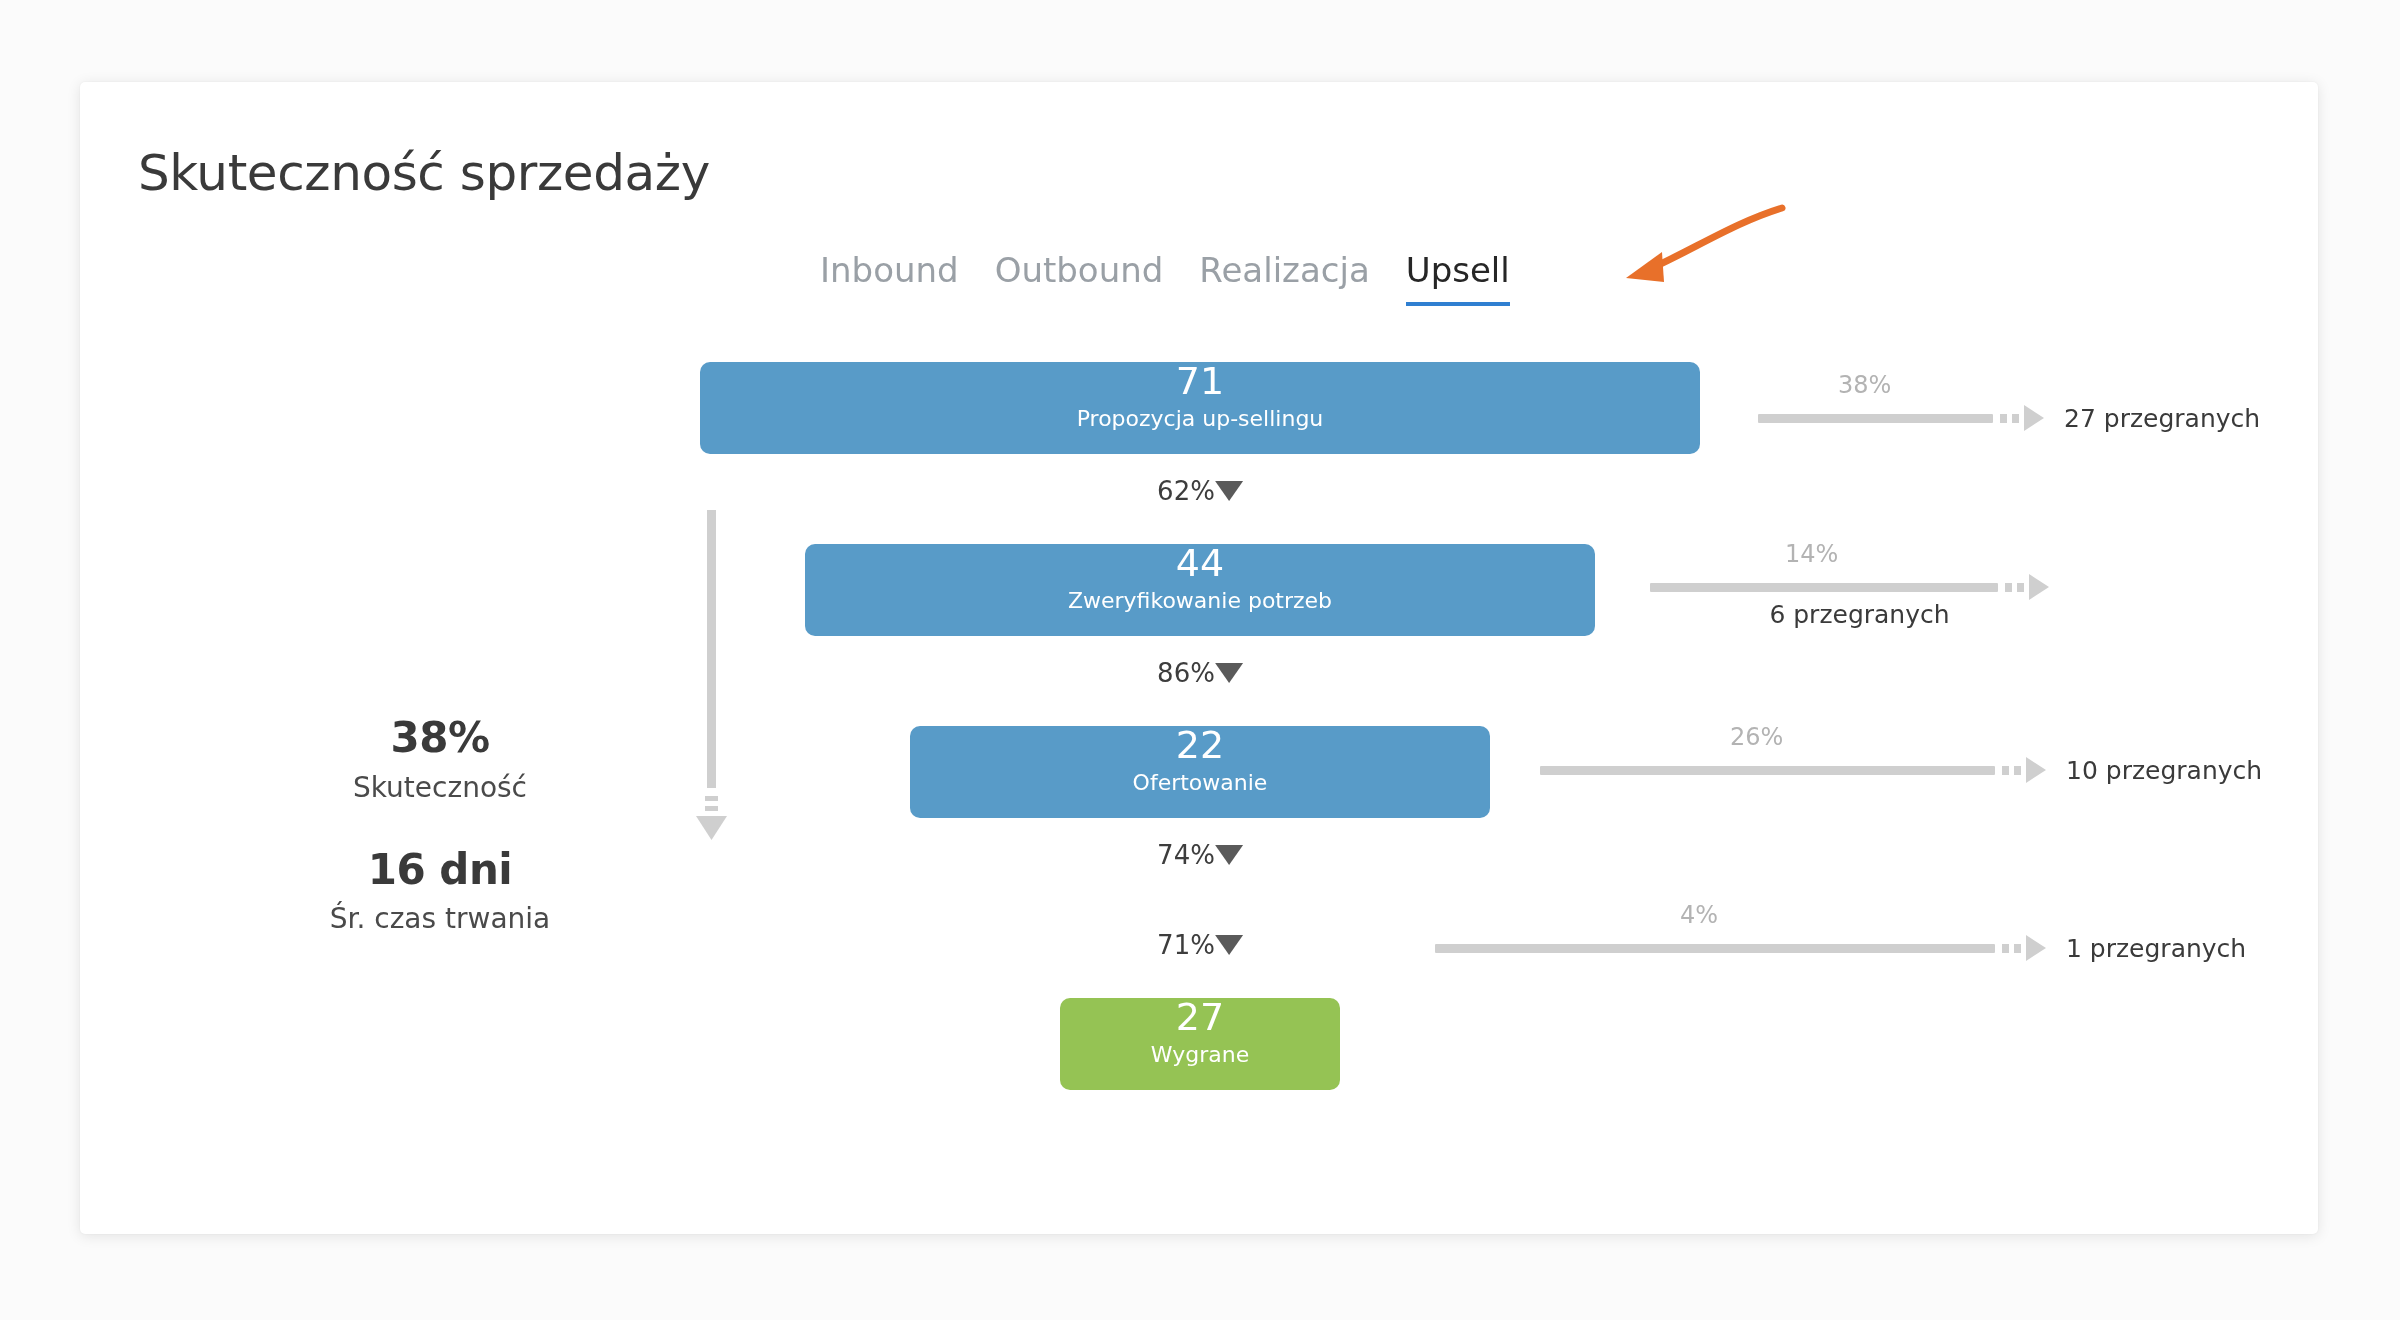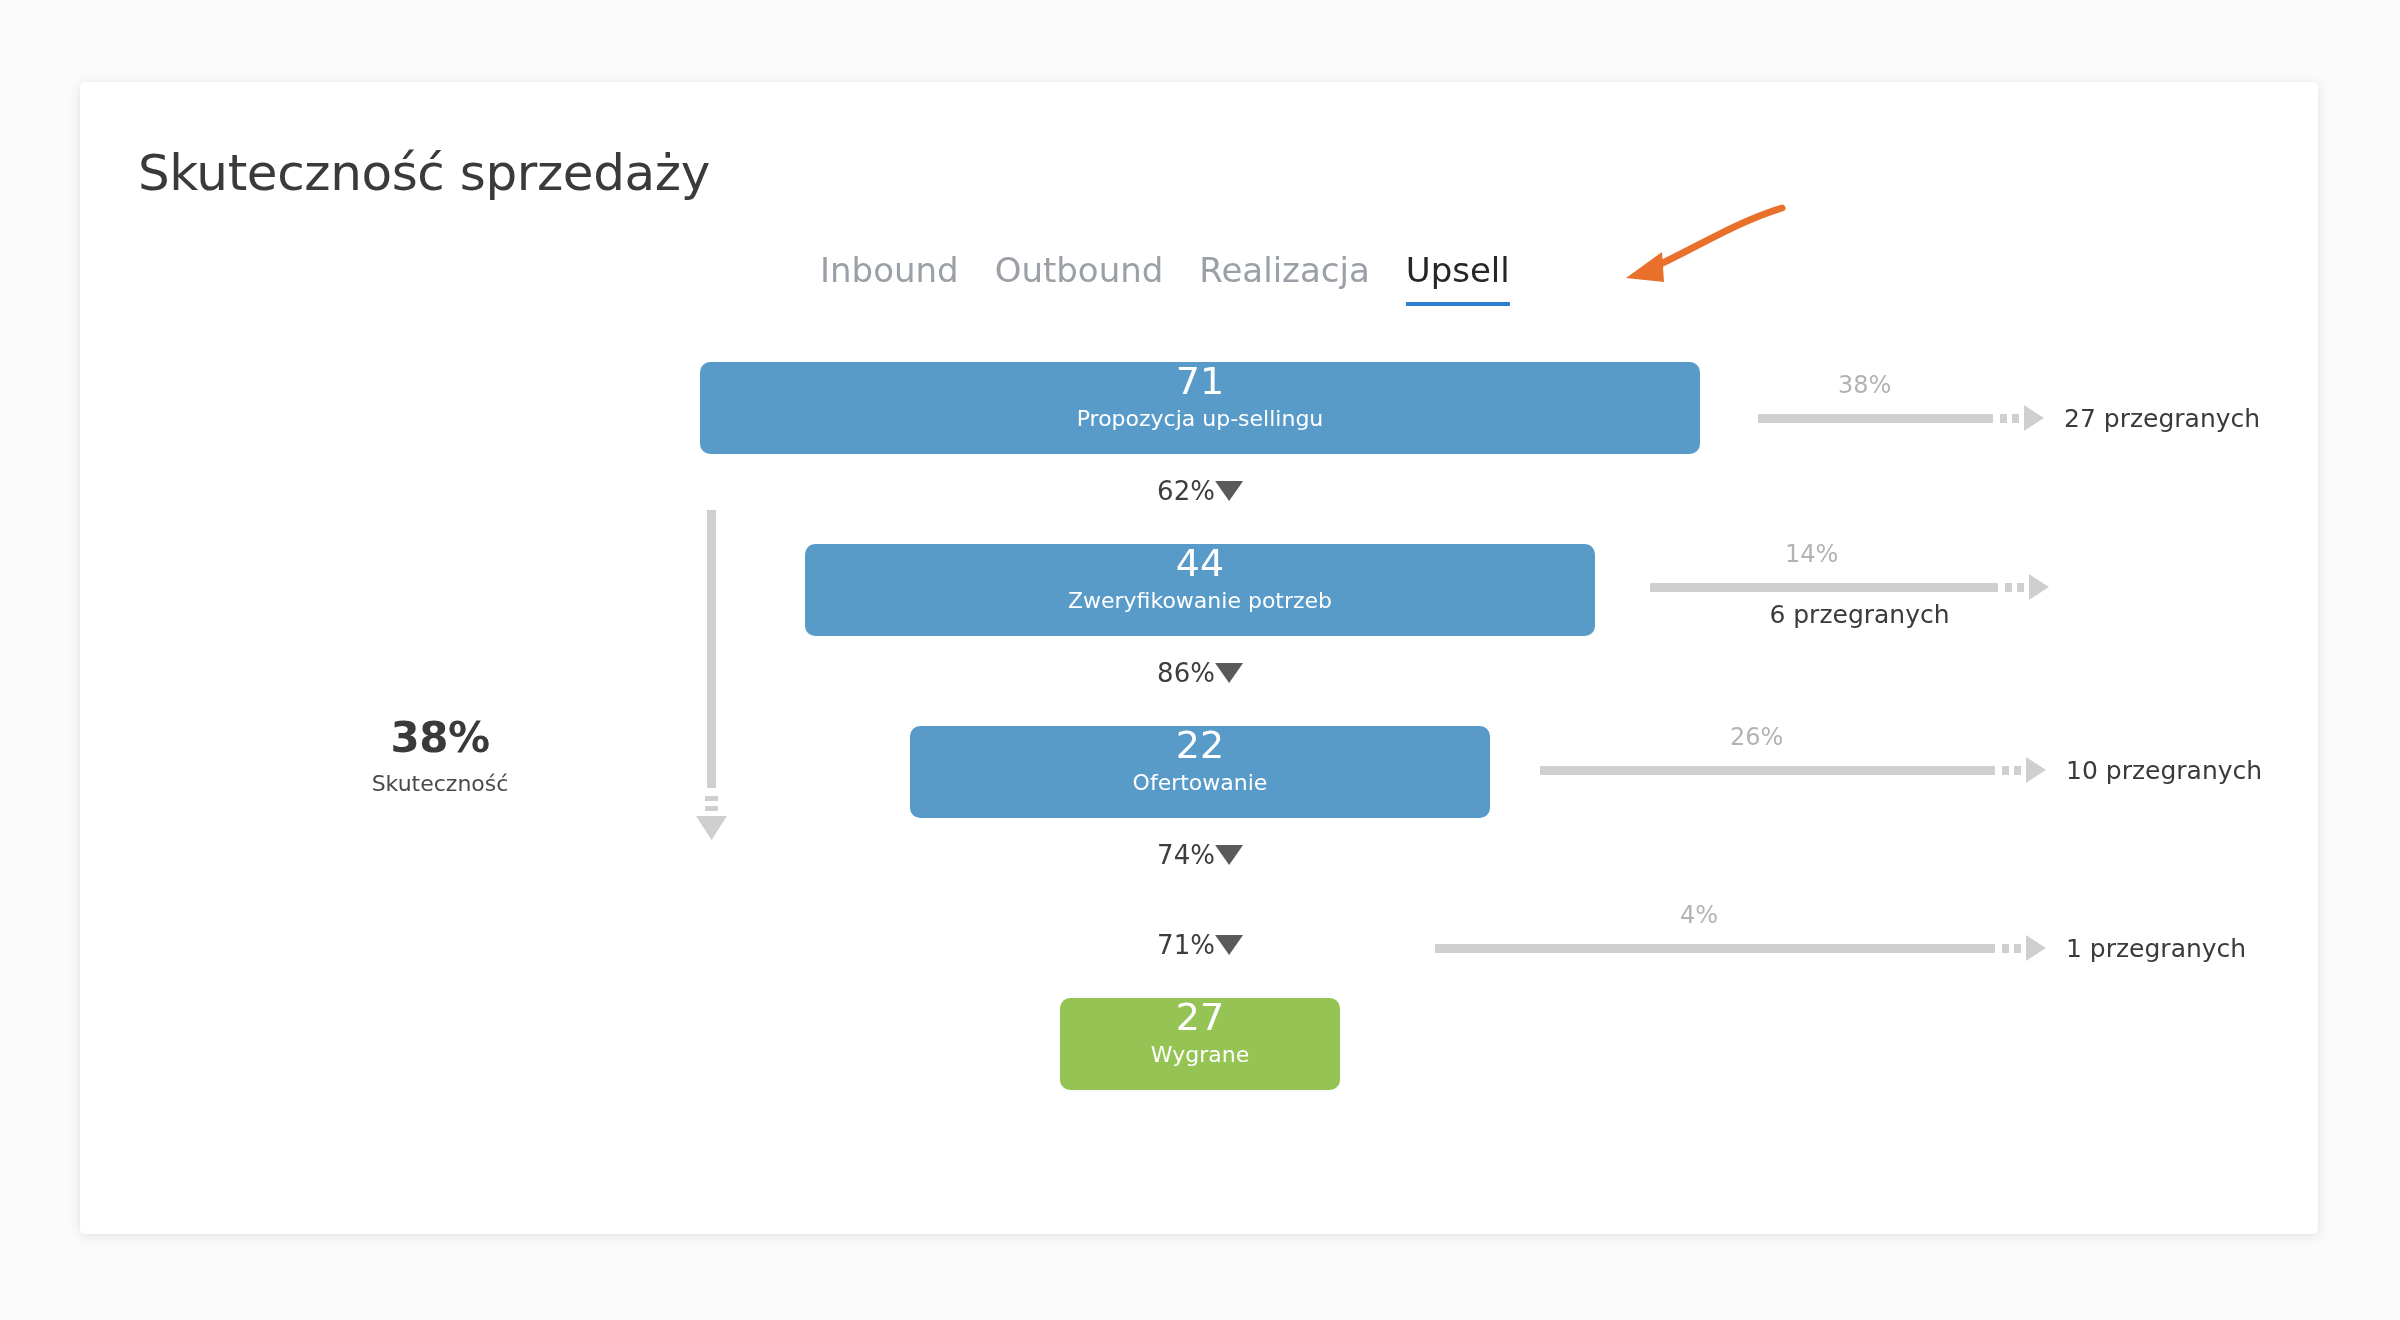--- a/index.html
+++ b/index.html
@@ -51,21 +51,21 @@
     border-bottom-color: #2f7fd1;
   }
 
   
   .metrics { position: absolute; left: 230px; top: 630px; width: 260px; text-align: center; }
   .metric { margin-bottom: 40px; }
   .metric-value {
     font-size: 42px; font-weight: 700; color: #3a3a3a;
     letter-spacing: -0.5px; line-height: 1.25;
   }
-  .metric-label { font-size: 22px; color: #4a4a4a; margin-top: 6px; }
+  .metric-label { font-size: 28px; color: #4a4a4a; margin-top: 6px; }
 
   
   .flow-arrow { position: absolute; left: 614px; top: 428px; width: 34px; height: 330px; }
 
   
   .funnel { position: absolute; left: 0; top: 362px; width: 2400px; }
   .stage-row { position: relative; height: 92px; }
   .bar {
     position: absolute;
     left: 50%;
@@ -150,20 +150,24 @@
       <div class="tab">Outbound</div>
       <div class="tab">Realizacja</div>
       <div class="tab active">Upsell</div>
     </div>
 
     <div class="metrics">
       <div class="metric">
         <div class="metric-value">38%</div>
         <div class="metric-label">Skuteczność</div>
       </div>
+      <div class="metric">
+        <div class="metric-value">16 dni</div>
+        <div class="metric-label">Śr. czas trwania</div>
+      </div>
     </div>
 
     <svg class="flow-arrow" viewBox="0 0 34 330">
       <rect x="13" y="0" width="9" height="278" fill="#cfcfcf"></rect>
       <rect x="11" y="286" width="13" height="5" fill="#cfcfcf"></rect>
       <rect x="11" y="296" width="13" height="5" fill="#cfcfcf"></rect>
       <polygon points="2,306 33,306 17.5,330" fill="#cfcfcf"></polygon>
     </svg>
 
   </div>

